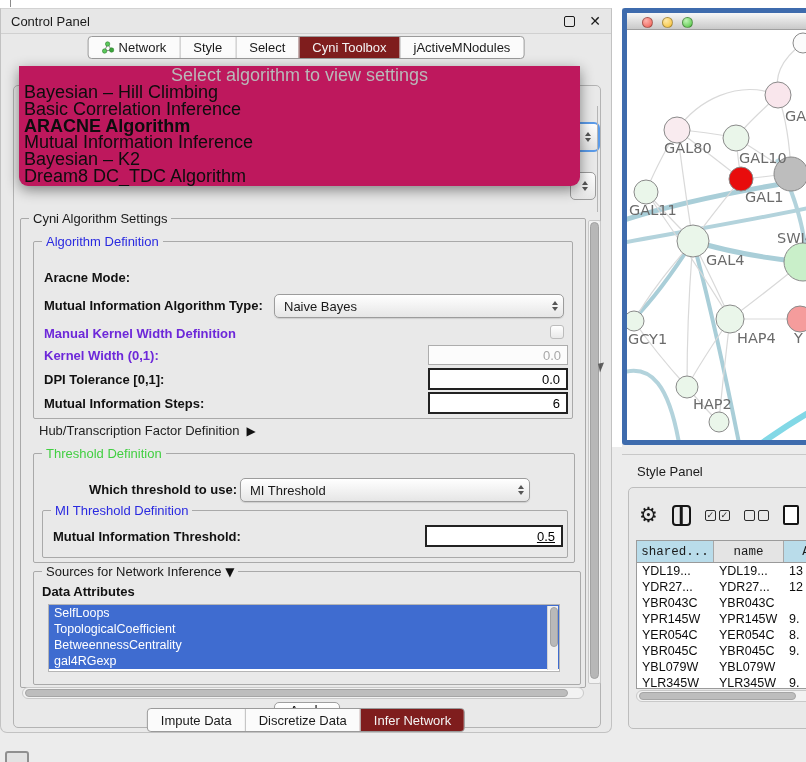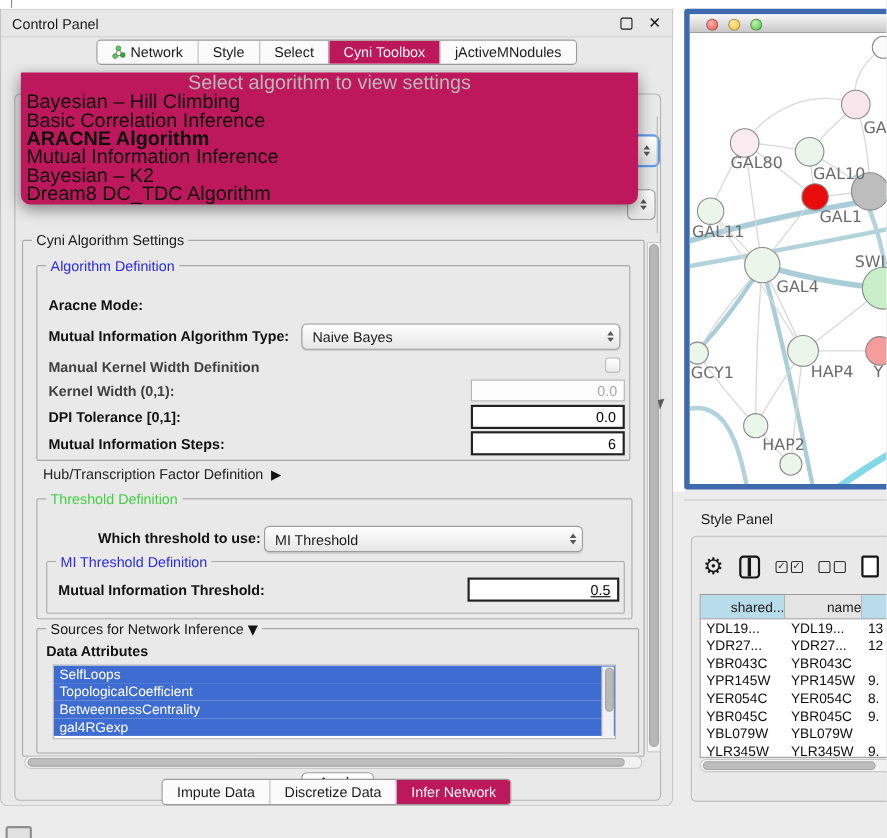--- a/index.html
+++ b/index.html
@@ -16,21 +16,21 @@
   .titlebar{position:absolute;left:0;top:0;right:0;height:25px;background:#e7e7e7;
       border-bottom:1px solid #d0d0d0;display:flex;align-items:center;padding:0 10px;font-size:13px;}
   .titlebar .t-title{flex:1;}
   .win-float{width:11px;height:11px;border:1.5px solid #1a1a1a;border-radius:2px;margin-right:14px;cursor:default;}
   .win-close{font-size:14px;font-weight:bold;color:#1a1a1a;font-family:"DejaVu Sans",sans-serif;line-height:11px;}
 
   .top-tabs{position:absolute;top:27px;left:50%;transform:translateX(-50%);display:flex;height:23px;
       border:1px solid #9a9a9a;border-radius:4px;overflow:hidden;background:#fbfbfb;font-size:13px;z-index:3;}
   .tab{display:flex;align-items:center;gap:4px;padding:0 13px;border-left:1px solid #bdbdbd;white-space:nowrap;cursor:default;}
   .tab:first-child{border-left:none;}
-  .tab.selected{background:#be185d;color:#f4f4f4;}
+  .tab.selected{background:#7f1d1d;color:#f4f4f4;}
   .bottom-tabs{position:absolute;top:699px;left:50%;transform:translateX(-50%);display:flex;height:24px;
       border:1px solid #9a9a9a;border-radius:4px;overflow:hidden;background:#fbfbfb;font-size:13px;}
 
   .inner-panel{position:absolute;left:12px;top:76px;width:588px;height:643px;background:#e9e9e9;
       border:1px solid #b3b3b3;border-radius:5px;}
 
   
   .bg-combo1{position:absolute;left:560px;top:36px;width:26px;height:30px;border:2px solid #5b9be9;
       border-radius:6px;background:linear-gradient(#ffffff,#e2e2e2);}
   .bg-combo2{position:absolute;left:556px;top:86px;width:26px;height:28px;border:1px solid #9c9c9c;
@@ -44,21 +44,21 @@
   .popup-item{height:16.8px;line-height:16.8px;padding-left:5px;color:#0d0d0d;cursor:default;}
   .popup-item.bold{font-weight:bold;}
 
   
   .group{position:absolute;border:1px solid #a9a9a9;border-radius:2px;}
   .group>.gtitle{position:absolute;top:-8px;left:8px;background:#e9e9e9;padding:0 4px;font-size:13px;white-space:nowrap;}
   .gtitle.blue{color:#2a2ae0;}
   .gtitle.green{color:#42cf42;}
 
   .lbl{font-size:13px;font-weight:bold;color:#111;white-space:nowrap;}
-  .lbl.dis{color:#404040;}
+  .lbl.dis{color:#6d28d9;}
   .combo{position:absolute;height:24px;border:1px solid #9c9c9c;border-radius:5px;
       background:linear-gradient(#ffffff,#e6e6e6);display:flex;align-items:center;
       padding-left:9px;font-size:13px;box-shadow:0 1px 1px rgba(0,0,0,0.12);}
   .combo .cval{flex:1;}
   .spin{width:16px;height:100%;display:flex;flex-direction:column;align-items:center;justify-content:center;gap:2px;}
   .spin i{display:block;width:0;height:0;border:3.5px solid transparent;}
   .spin i.up{border-bottom:4.5px solid #555;border-top:none;}
   .spin i.dn{border-top:4.5px solid #555;border-bottom:none;}
   .field{position:absolute;background:#ffffff;font-size:13px;display:flex;align-items:center;
       justify-content:flex-end;padding-right:6px;}
@@ -108,21 +108,21 @@
   .ico-cols::after{content:"";position:absolute;left:50%;top:0;bottom:0;width:2.5px;background:#151515;transform:translateX(-50%);}
   .cb-pair{display:flex;gap:3px;}
   .cb{width:11px;height:11px;border:1.5px solid #2c2c2c;border-radius:2px;font-size:9px;line-height:9px;
       text-align:center;color:#2c2c2c;font-family:"DejaVu Sans",sans-serif;}
   .ico-page{width:16px;height:20px;border:2px solid #151515;border-radius:2px;background:#fff;}
 
   .tp-table{position:absolute;left:7px;top:52px;width:180px;height:149px;background:#ffffff;
       border:1px solid #9b9b9b;overflow:hidden;font-size:12.5px;}
   .tr{display:flex;height:16px;line-height:16px;}
   .tr.head{height:22px;line-height:22px;border-bottom:1px solid #9a9a9a;}
-  .th{text-align:right;border-right:1px solid #a8a8a8;background:#e4e4e4;overflow:hidden;white-space:nowrap;}
+  .th{text-align:center;border-right:1px solid #a8a8a8;background:#e4e4e4;overflow:hidden;white-space:nowrap;font-family:Liberation Mono, monospace;}
   .th.hl{background:#b9dcea;}
   .td{padding-left:5px;overflow:hidden;white-space:nowrap;color:#0d0d0d;}
   .c0{width:77px;flex:none;}
   .c1{width:70px;flex:none;}
   .c2{width:44px;flex:none;border-right:none;}
   .tp-hscroll{position:absolute;left:7px;top:202px;width:180px;}
 
   .corner-icon{position:absolute;left:5px;top:751px;width:24px;height:16px;border:2px solid #8f8f8f;
       border-radius:3px;background:#e2e2e2;}
   .cursor-mark{position:absolute;left:599px;top:363px;width:0;height:0;

